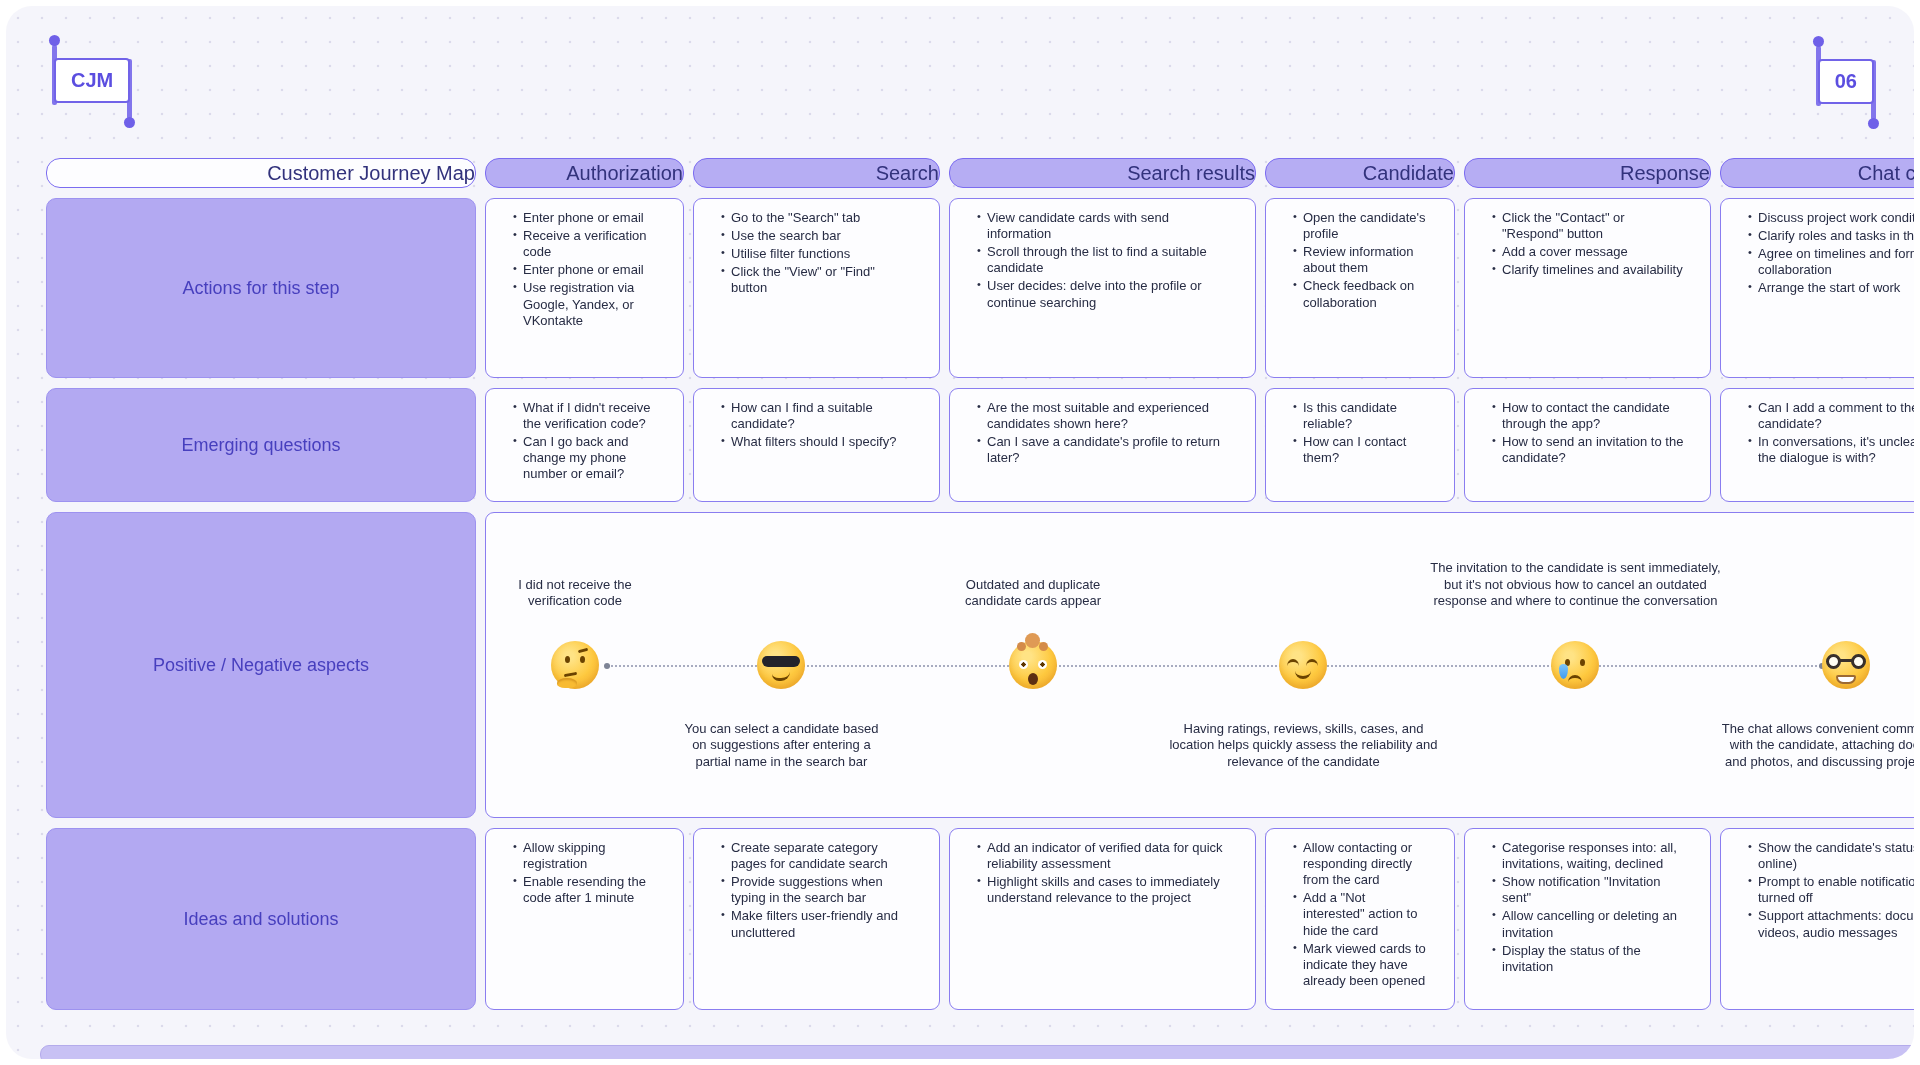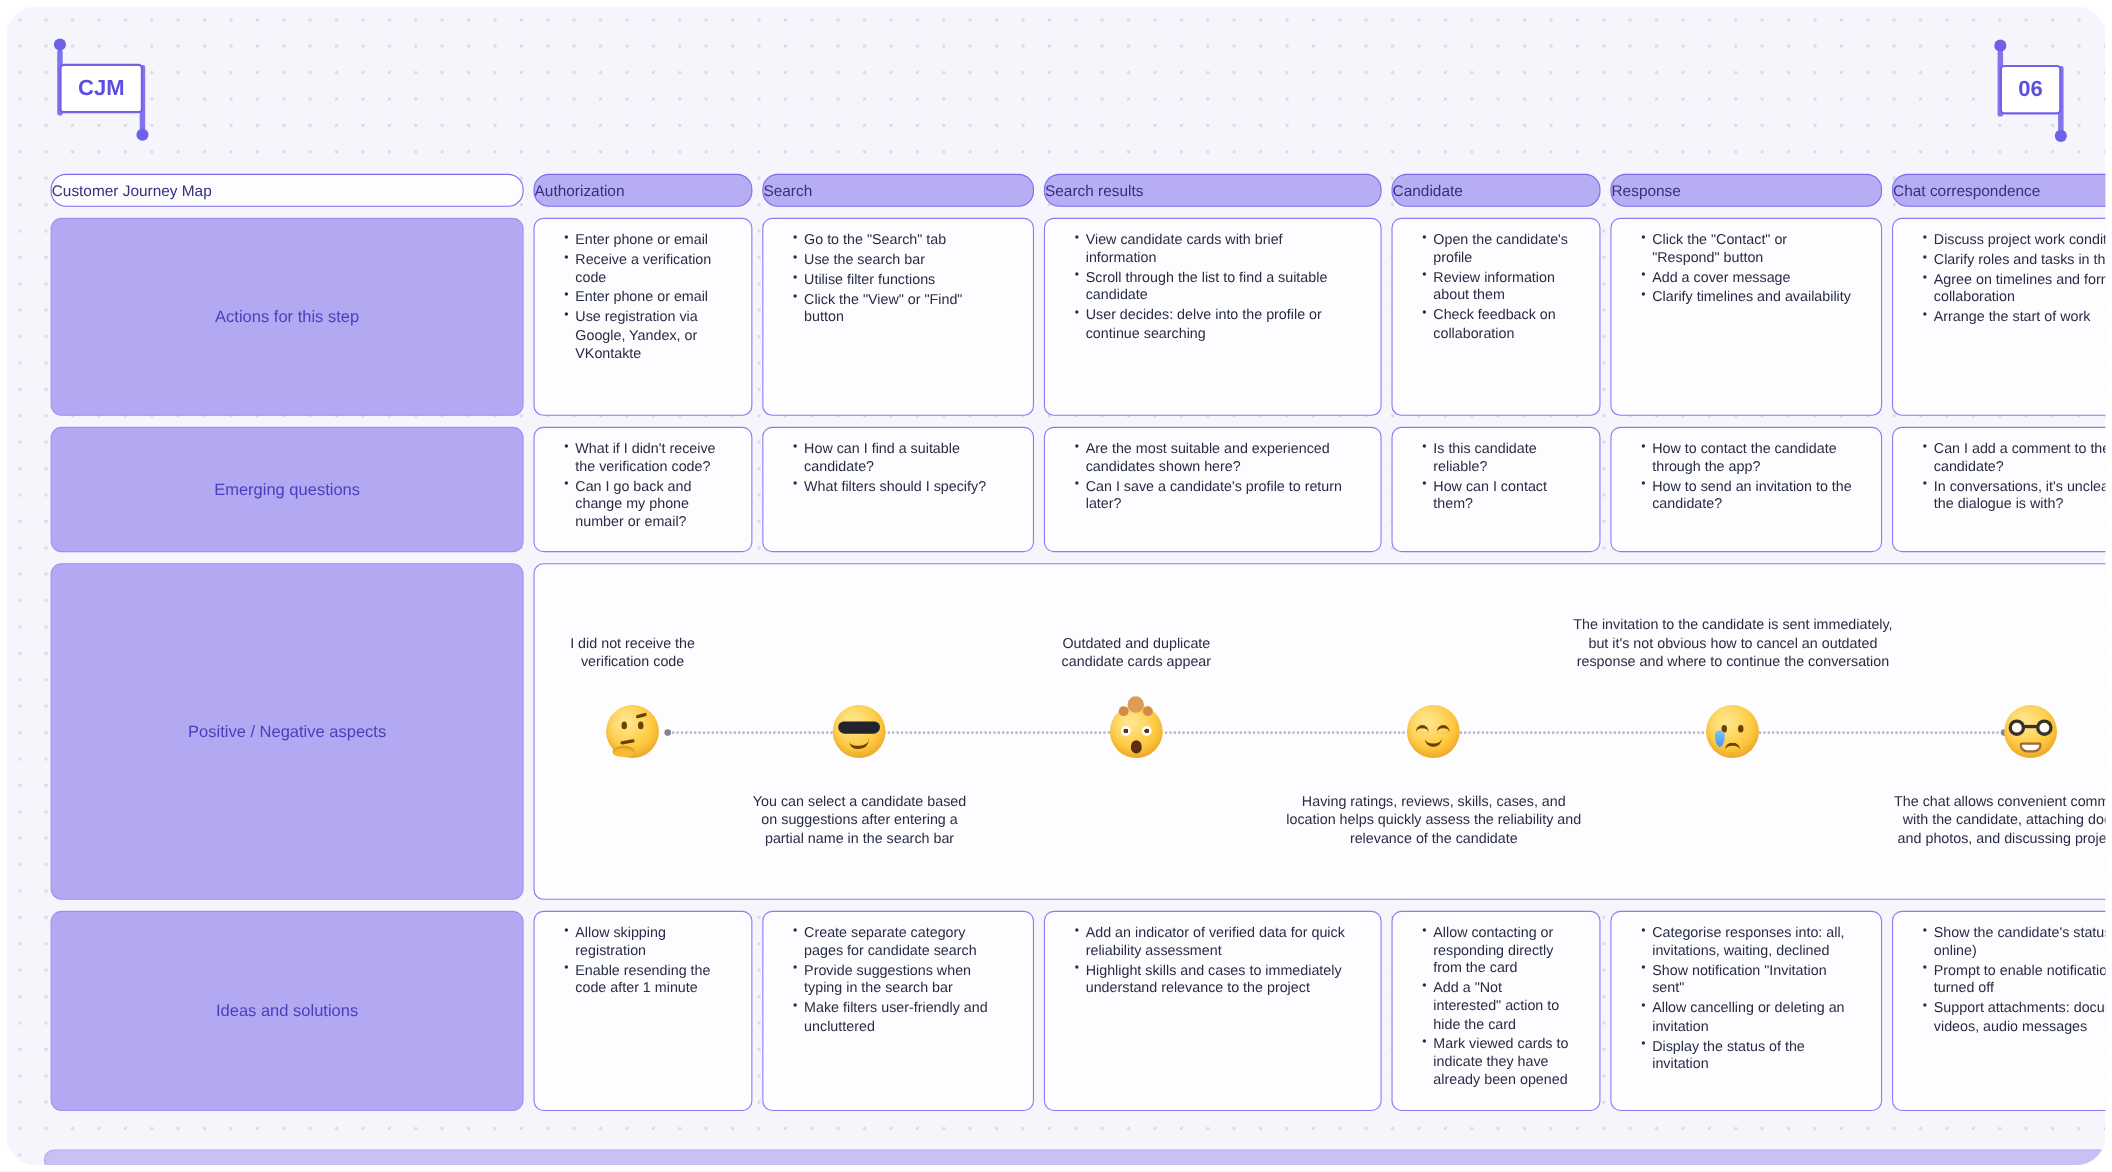--- a/index.html
+++ b/index.html
@@ -25,27 +25,27 @@
   #cjm-tag { left: 48px; top: 52px; }
   #num-tag { right: 40px; top: 53px; }
 
   
   .board { position: absolute; left: 40px; top: 152px; display: grid;
     grid-template-columns: 430px 199px 247px 307px 190px 247px 330px;
     grid-template-rows: 30px 180px 114px 306px 182px;
     gap: 10px 9px; }
 
   .hcell { background: #b6adf3; border: 1.5px solid #7b6cf0; border-radius: 14px;
-    display: flex; align-items: center; justify-content: flex-start;
-    font-size: 14px; color: #32327c; overflow: hidden; }
+    display: flex; align-items: center; justify-content: flex-end;
+    font-size: 20px; color: #32327c; overflow: hidden; }
   .hcell.title { background: #fdfdff; }
 
   .rlabel { background: #b3a9f2; border: 1px solid #9d92f0; border-radius: 10px;
     display: flex; align-items: center; justify-content: center; text-align: center;
-    font-size: 15px; color: #473fbe; padding: 24px; }
+    font-size: 18px; color: #473fbe; padding: 24px; }
 
   .cell { background: #fdfdff; border: 1.2px solid #8a7df0; border-radius: 9px;
     padding: 9px 26px; font-size: 13px; line-height: 1.24; color: #272c44; overflow: hidden; }
   .bullet { position: relative; padding-left: 11px; margin: 2px 0; }
   .bullet::before { content: '•'; position: absolute; left: 1px; top: 0; font-size: 11px; }
 
   
   .cell.aspects { position: relative; padding: 0; }
   .timeline { position: absolute; left: 7.8%; right: 14.6%; top: 50%;
     border-top: 2px dotted #a8acc0; }
@@ -173,21 +173,21 @@
         <div class="bullet">Enter phone or email</div>
         <div class="bullet">Use registration via Google, Yandex, or VKontakte</div>
       </div>
     <div class="cell">
         <div class="bullet">Go to the "Search" tab</div>
         <div class="bullet">Use the search bar</div>
         <div class="bullet">Utilise filter functions</div>
         <div class="bullet">Click the "View" or "Find" button</div>
       </div>
     <div class="cell">
-        <div class="bullet">View candidate cards with brief information</div>
+        <div class="bullet">View candidate cards with send information</div>
         <div class="bullet">Scroll through the list to find a suitable candidate</div>
         <div class="bullet">User decides: delve into the profile or continue searching</div>
       </div>
     <div class="cell">
         <div class="bullet">Open the candidate's profile</div>
         <div class="bullet">Review information about them</div>
         <div class="bullet">Check feedback on collaboration</div>
       </div>
     <div class="cell">
         <div class="bullet">Click the "Contact" or "Respond" button</div>

